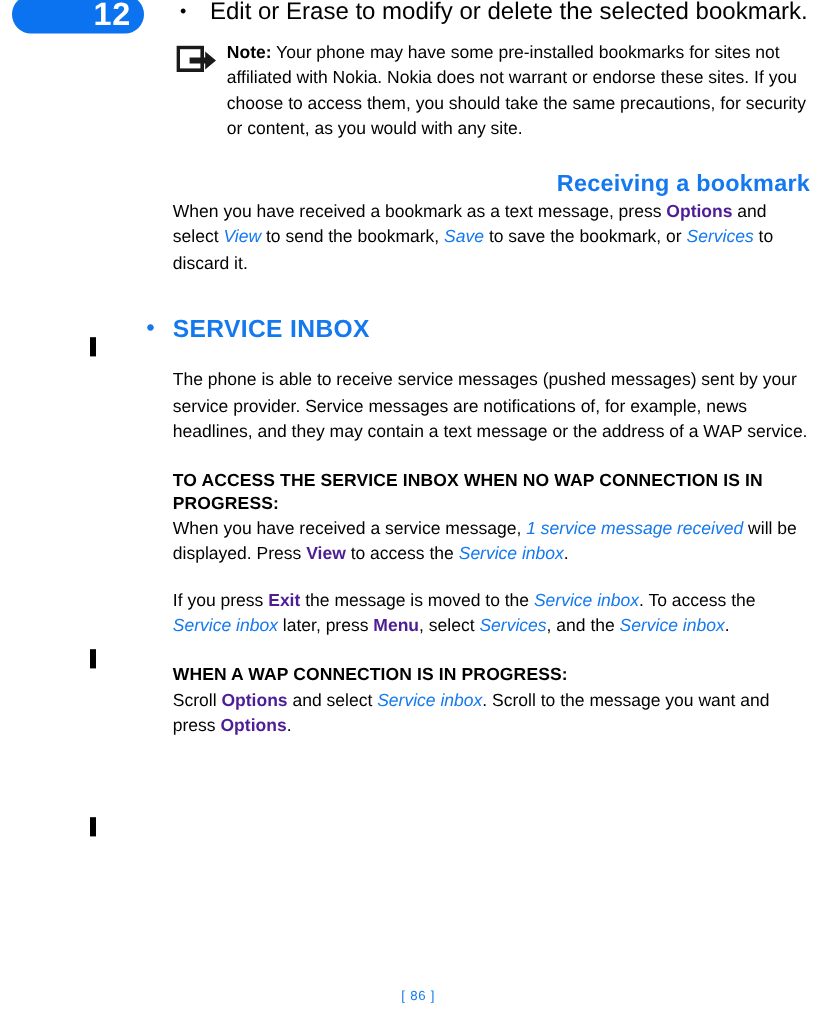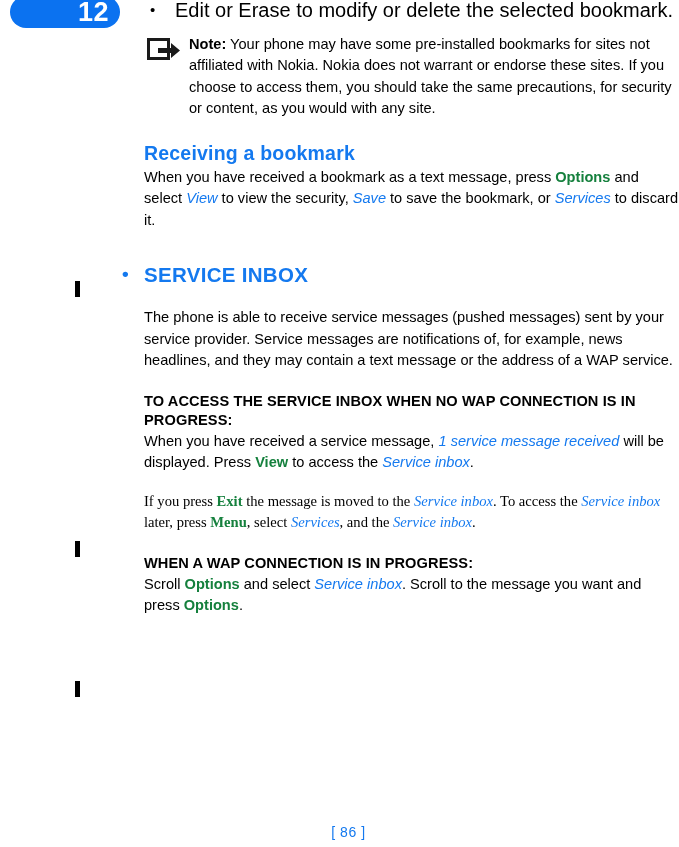--- a/index.html
+++ b/index.html
@@ -99,20 +99,21 @@
   }
   .note-text .lead { font-weight: bold; }
 
   
   h2.section-title {
     color: #1479ef;
     font-size: 19.5px;
     font-weight: bold;
     margin: 22px 4px 2px 0;
     letter-spacing: 0.2px;
+    text-align: right;
   }
   h1.chapter-title {
     color: #1479ef;
     font-size: 20.5px;
     font-weight: bold;
     margin: 0;
     letter-spacing: 0.3px;
     position: relative;
   }
   #service-inbox-heading {
@@ -134,34 +135,34 @@
     margin: 20px 0 0 0;
     line-height: 19px;
     letter-spacing: 0.1px;
   }
 
   p.body {
     font-size: 14.6px;
     line-height: 21.5px;
     margin: 1px 0 0 0;
   }
-  p.body.spaced { margin-top: 17px; font-family: Liberation Serif, serif; }
-
-  .kw { color: #15803d; font-weight: bold; }
+  p.body.spaced { margin-top: 17px; }
+
+  .kw { color: #4c1d95; font-weight: bold; }
   .ui { color: #1479ef; font-style: italic; }
 
   
   #page-footer {
     position: absolute;
     left: 0;
     right: 0;
     top: 824px;
     text-align: center;
     color: #1479ef;
-    font-size: 14px;
+    font-size: 11px;
     letter-spacing: 0.6px;
     padding-left: 18px;
   }
 </style>
 </head>
 <body>
 
 <div id="chapter-badge">
   <span class="num">12</span>
 </div>
@@ -182,21 +183,21 @@
         <rect x="1.5" y="1.5" width="20" height="19" fill="#ffffff" stroke="#1a1a1a" stroke-width="3"></rect>
         <path d="M11 10 h13 v-5 l9 7.5 -9 7.5 v-5 h-13 z" fill="#1a1a1a"></path>
       </svg>
     </span>
     <div class="note-text">
       <span class="lead">Note:</span><span> Your phone may have some pre-installed bookmarks for sites not affiliated with Nokia. Nokia does not warrant or endorse these sites. If you choose to access them, you should take the same precautions, for security or content, as you would with any site.</span>
     </div>
   </div>
 
   <h2 class="section-title">Receiving a bookmark</h2>
-  <p class="body"><span>When you have received a bookmark as a text message, press </span><span class="kw">Options</span><span> and select </span><span class="ui">View</span><span> to view the security, </span><span class="ui">Save</span><span> to save the bookmark, or </span><span class="ui">Services</span><span> to discard it.</span></p>
+  <p class="body"><span>When you have received a bookmark as a text message, press </span><span class="kw">Options</span><span> and select </span><span class="ui">View</span><span> to send the bookmark, </span><span class="ui">Save</span><span> to save the bookmark, or </span><span class="ui">Services</span><span> to discard it.</span></p>
 
   <h1 id="service-inbox-heading" class="chapter-title">
     <span class="head-bullet">•</span><span>SERVICE INBOX</span>
   </h1>
 
   <p class="body">The phone is able to receive service messages (pushed messages) sent by your service provider. Service messages are notifications of, for example, news headlines, and they may contain a text message or the address of a WAP service.</p>
 
   <h3 class="sub-heading">TO ACCESS THE SERVICE INBOX WHEN NO WAP CONNECTION IS IN PROGRESS:</h3>
   <p class="body"><span>When you have received a service message, </span><span class="ui">1 service message received</span><span> will be displayed. Press </span><span class="kw">View</span><span> to access the </span><span class="ui">Service inbox</span><span>.</span></p>
 

